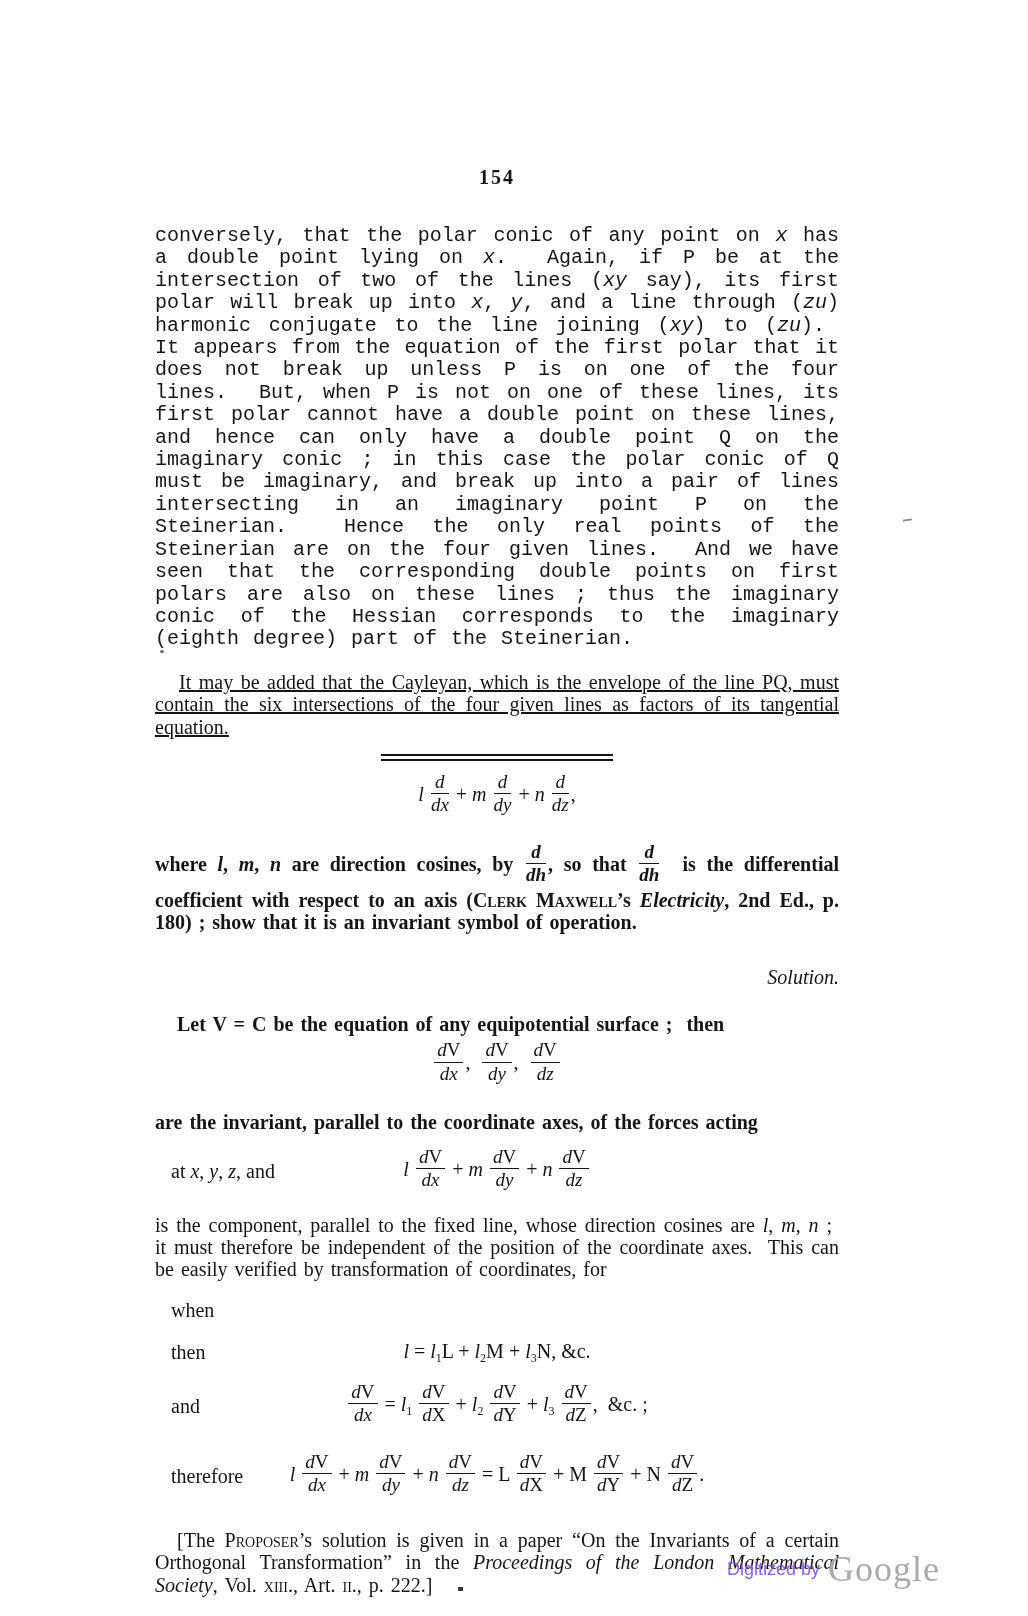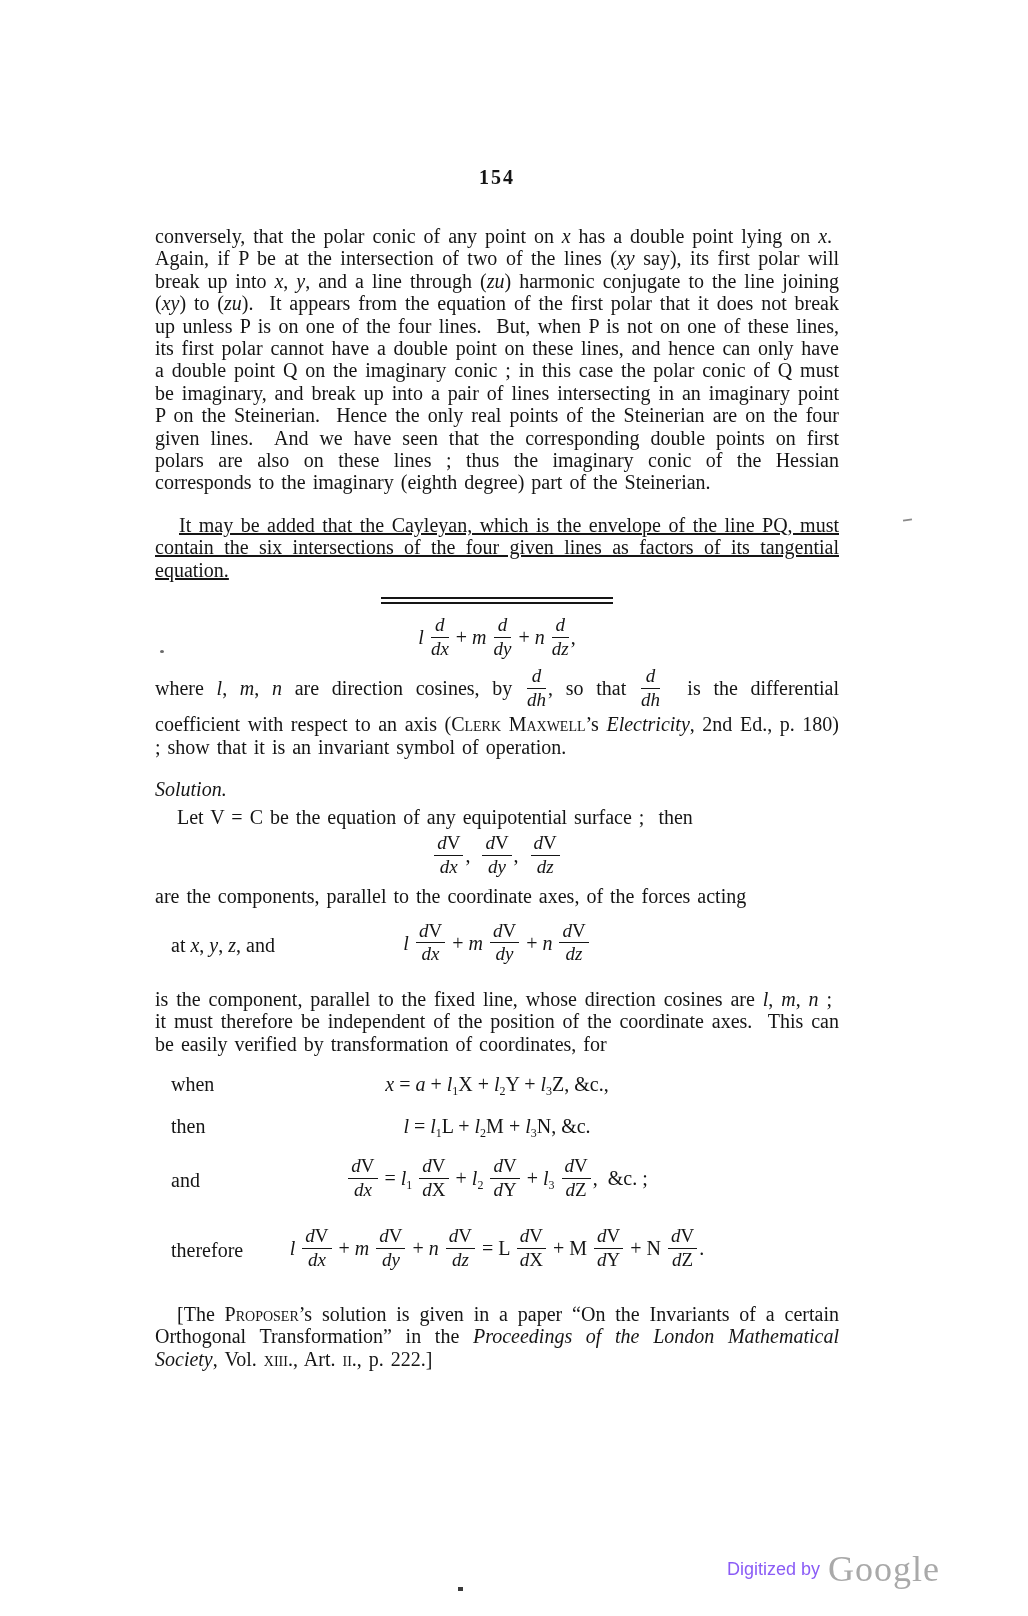--- a/index.html
+++ b/index.html
@@ -7,36 +7,36 @@
     width:1028px;height:1616px;
     background:#ffffff;
     font-family:"Liberation Serif", serif;
     color:#151515;
     position:relative;
     overflow:hidden;
   }
   .page{position:absolute;left:155px;top:0;width:684px;}
   .pgnum{margin-top:166px;text-align:center;font-size:20px;font-weight:700;letter-spacing:2px;}
   .para{font-size:20px;line-height:22.4px;text-align:justify;word-spacing:2px;}
-  .p1{margin-top:36px;}
+  .p1{margin-top:36px;font-family:Liberation Mono, monospace;}
   .p2{text-indent:24px;}
   .rule-sep{width:232px;margin:16px auto 0;border-top:2px solid #151515;border-bottom:2px solid #151515;height:3px;}
   .prob-head{margin-top:44px;font-size:20.5px;text-indent:22px;line-height:24px;}
   .prob-num{font-weight:700;font-size:22px;letter-spacing:1px;}
   .disp{text-align:center;font-size:20px;margin-top:10px;line-height:1;}
   .disp.pad{margin-top:12px;}
   .fr{display:inline-block;vertical-align:middle;text-align:center;line-height:1.08;font-size:19px;margin:1px 2px;position:relative;top:-2px;}
   .fr .n{display:block;border-bottom:1.6px solid #151515;padding:0 3px 1px;}
   .fr .d{display:block;padding-top:1px;}
   sub{font-size:12px;line-height:0;vertical-align:-4px;}
   .sc{font-variant:small-caps;}
-  .sol-head{text-align:left;font-style:italic;font-size:20px;margin-top:20px;}
+  .sol-head{text-align:right;font-style:italic;font-size:20px;margin-top:32px;}
   .line{font-size:20px;line-height:22.4px;word-spacing:2px;}
   .indent{text-indent:22px;}
-  .mt8{margin-top:5px;} .mt6{margin-top:6px;} .mt10{margin-top:10px;}
+  .mt8{margin-top:24px;font-weight:bold;} .mt6{margin-top:6px;} .mt10{margin-top:10px;}
   .mt14{margin-top:14px;} .mt16{margin-top:16px;} .mt26{margin-top:26px;}
   .eqrow{position:relative;font-size:20px;min-height:26px;display:flex;align-items:center;}
   .eqrow .lbl{position:absolute;left:16px;top:50%;transform:translateY(-50%);white-space:nowrap;}
   .eqrow .eq{flex:1;text-align:center;}
   .eqrow.tall{min-height:54px;}
   .watermark{position:absolute;right:88px;bottom:26px;white-space:nowrap;}
   .watermark .wm-pre{font-family:"Liberation Sans", sans-serif;font-size:18px;color:#8b5cf6;margin-right:8px;vertical-align:6px;}
   .watermark .wm-brand{font-family:"Liberation Serif", serif;font-size:36px;color:#a9a9a9;letter-spacing:1px;}
   .artifact{position:absolute;background:#555;}
   .spk1{left:458px;top:1587px;width:5px;height:4px;background:#3a3a3a;}
@@ -59,32 +59,31 @@
   <div class="disp pad"><i>l</i> <span class="fr"><span class="n"><i>d</i></span><span class="d"><i>dx</i></span></span> + <i>m</i> <span class="fr"><span class="n"><i>d</i></span><span class="d"><i>dy</i></span></span> + <i>n</i> <span class="fr"><span class="n"><i>d</i></span><span class="d"><i>dz</i></span></span>,</div>
 
   <p class="para mt8" style="margin-bottom:0;">where <i>l</i>, <i>m</i>, <i>n</i> are direction cosines, by <span class="fr"><span class="n"><i>d</i></span><span class="d"><i>dh</i></span></span>, so that <span class="fr"><span class="n"><i>d</i></span><span class="d"><i>dh</i></span></span>&nbsp; is the differential coefficient with respect to an axis (<span class="sc">Clerk Maxwell</span>’s <i>Electricity</i>, 2nd Ed., p. 180) ; show that it is an invariant symbol of operation.</p>
 
   <div class="sol-head">Solution.</div>
 
   <div class="line indent mt8">Let V = C be the equation of any equipotential surface ;&nbsp; then</div>
 
   <div class="disp mt6"><span class="fr"><span class="n"><i>d</i>V</span><span class="d"><i>dx</i></span></span>,&nbsp; <span class="fr"><span class="n"><i>d</i>V</span><span class="d"><i>dy</i></span></span>,&nbsp; <span class="fr"><span class="n"><i>d</i>V</span><span class="d"><i>dz</i></span></span></div>
 
-  <div class="line mt8">are the components, parallel to the coordinate axes, of the forces acting</div>
+  <div class="line mt8">are the invariant, parallel to the coordinate axes, of the forces acting</div>
 
   <div class="eqrow tall mt10">
     <span class="lbl">at <i>x</i>, <i>y</i>, <i>z</i>, and</span>
     <span class="eq"><i>l</i> <span class="fr"><span class="n"><i>d</i>V</span><span class="d"><i>dx</i></span></span> + <i>m</i> <span class="fr"><span class="n"><i>d</i>V</span><span class="d"><i>dy</i></span></span> + <i>n</i> <span class="fr"><span class="n"><i>d</i>V</span><span class="d"><i>dz</i></span></span></span>
   </div>
 
   <p class="para mt16" style="margin-bottom:0;">is the component, parallel to the fixed line, whose direction cosines are <i>l</i>, <i>m</i>, <i>n</i> ;&nbsp; it must therefore be independent of the position of the coordinate axes.&nbsp; This can be easily verified by transformation of coordinates, for</p>
 
   <div class="eqrow mt16">
     <span class="lbl">when</span>
-    <span class="eq"><i>x</i> = <i>a</i> + <i>l</i><sub>1</sub>X + <i>l</i><sub>2</sub>Y + <i>l</i><sub>3</sub>Z, &amp;c.,</span>
   </div>
 
   <div class="eqrow mt16">
     <span class="lbl">then</span>
     <span class="eq"><i>l</i> = <i>l</i><sub>1</sub>L + <i>l</i><sub>2</sub>M + <i>l</i><sub>3</sub>N, &amp;c.</span>
   </div>
 
   <div class="eqrow tall mt14">
     <span class="lbl">and</span>
     <span class="eq"><span class="fr"><span class="n"><i>d</i>V</span><span class="d"><i>dx</i></span></span> = <i>l</i><sub>1</sub> <span class="fr"><span class="n"><i>d</i>V</span><span class="d"><i>d</i>X</span></span> + <i>l</i><sub>2</sub> <span class="fr"><span class="n"><i>d</i>V</span><span class="d"><i>d</i>Y</span></span> + <i>l</i><sub>3</sub> <span class="fr"><span class="n"><i>d</i>V</span><span class="d"><i>d</i>Z</span></span>,&nbsp; &amp;c. ;</span>

